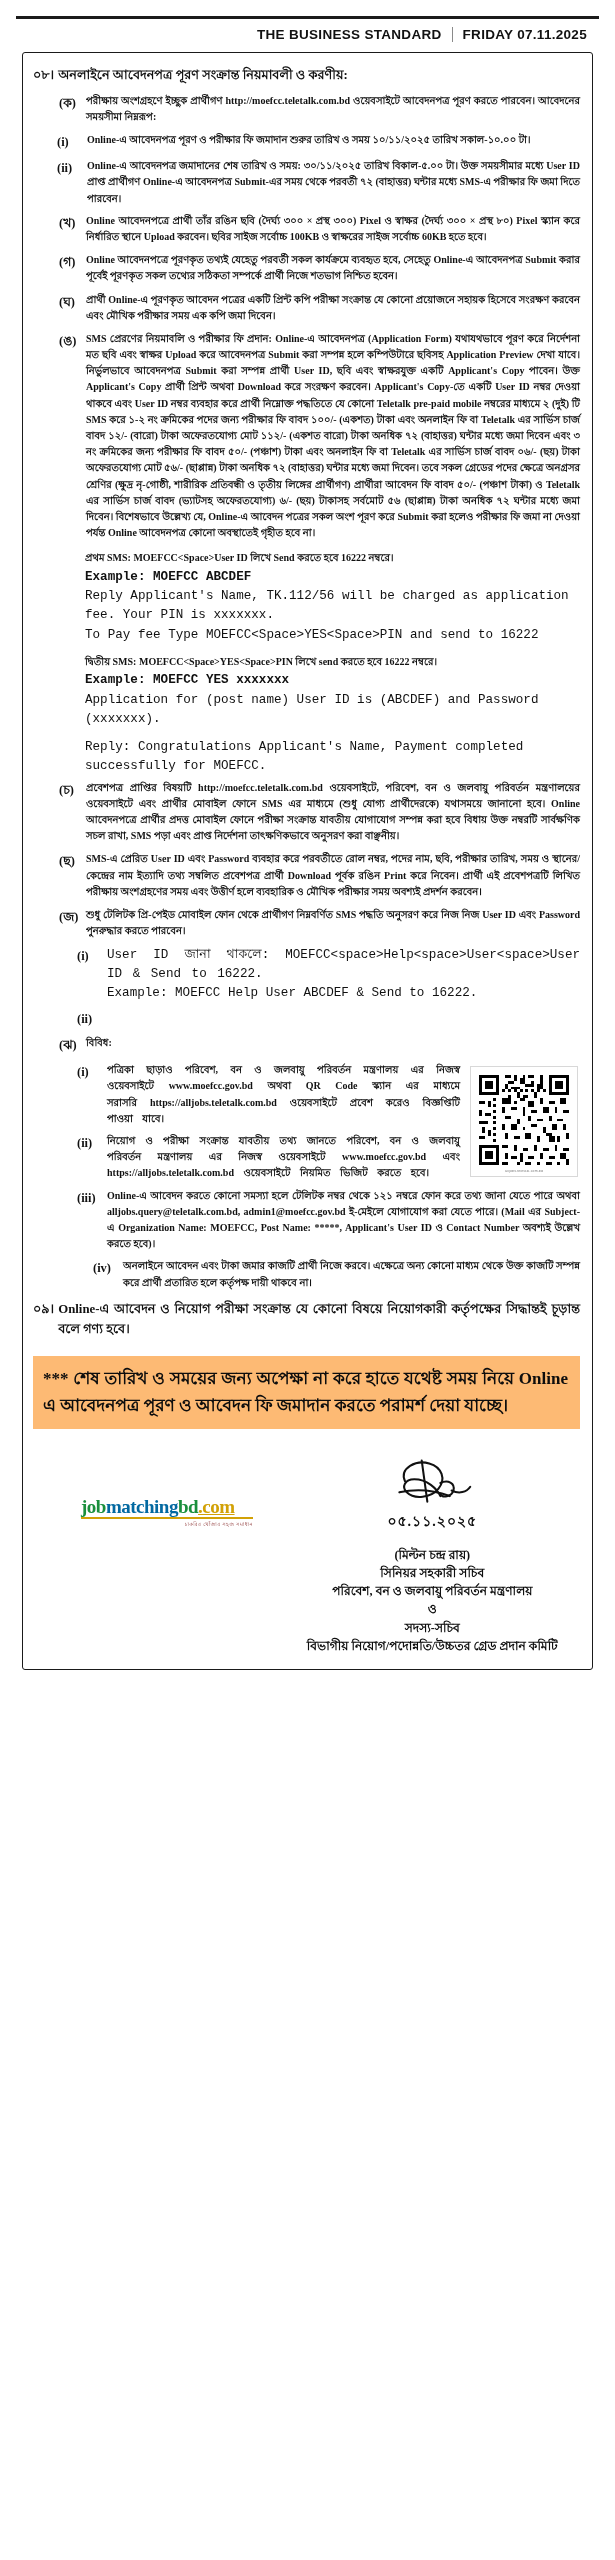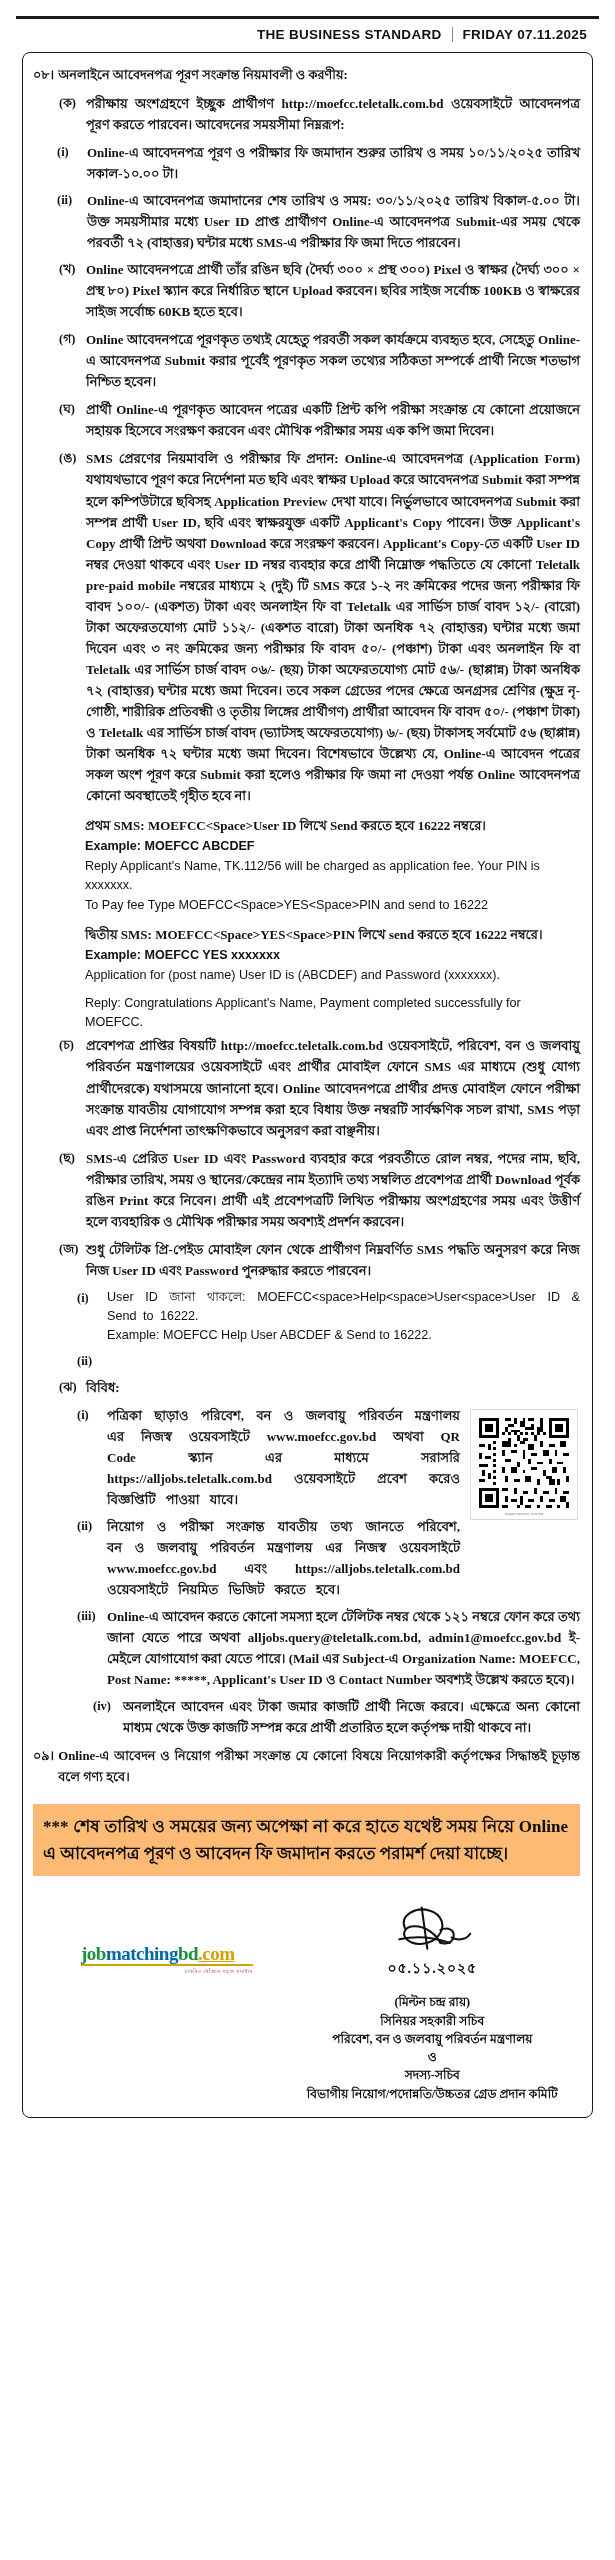--- a/index.html
+++ b/index.html
@@ -43,28 +43,28 @@
   .masthead-sep {
     display: inline-block;
     width: 1px;
     height: 15px;
     background: #8a8a8a;
   }
   
   .frame {
     margin: 2px 6px 0 6px;
     border: 1.6px solid #1a1a1a;
-    border-radius: 8px;
+    border-radius: 3px;
     padding: 12px 12px 14px 10px;
     background: #fff;
   }
   .bn {
     font-family: "Liberation Serif", "DejaVu Serif", serif;
     font-weight: bold;
-    font-size: 13px;
+    font-size: 10px;
     line-height: 1.62;
     text-align: justify;
     text-justify: inter-word;
     color: #111;
     -webkit-font-smoothing: none;
   }
   .sec-head {
     display: flex;
     gap: 4px;
     font-size: 12.8px;
@@ -100,21 +100,21 @@
     flex: 0 0 auto;
     min-width: 24px;
     font-weight: bold;
     font-size: 12.4px;
     line-height: 1.62;
   }
   .subitem > .body { flex: 1 1 auto; }
 
   
   .en {
-    font-family: Liberation Sans, sans-serif;
+    font-family: Liberation Mono, monospace;
     font-size: 12.6px;
     line-height: 1.5;
     color: #111;
   }
   .en b, .bold { font-weight: bold; }
 
   .sms-block {
     padding-left: 52px;
     margin-top: 9px;
     margin-bottom: 4px;

